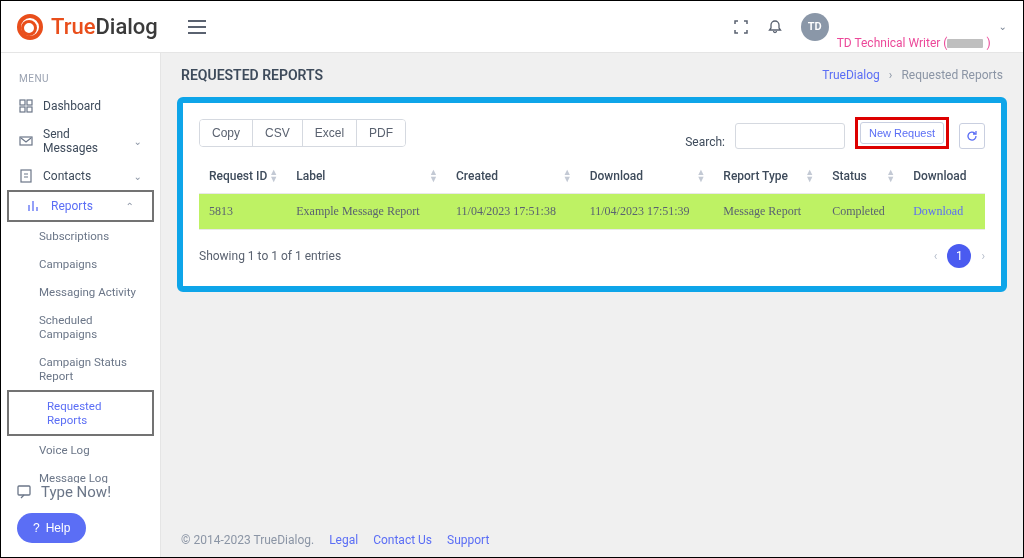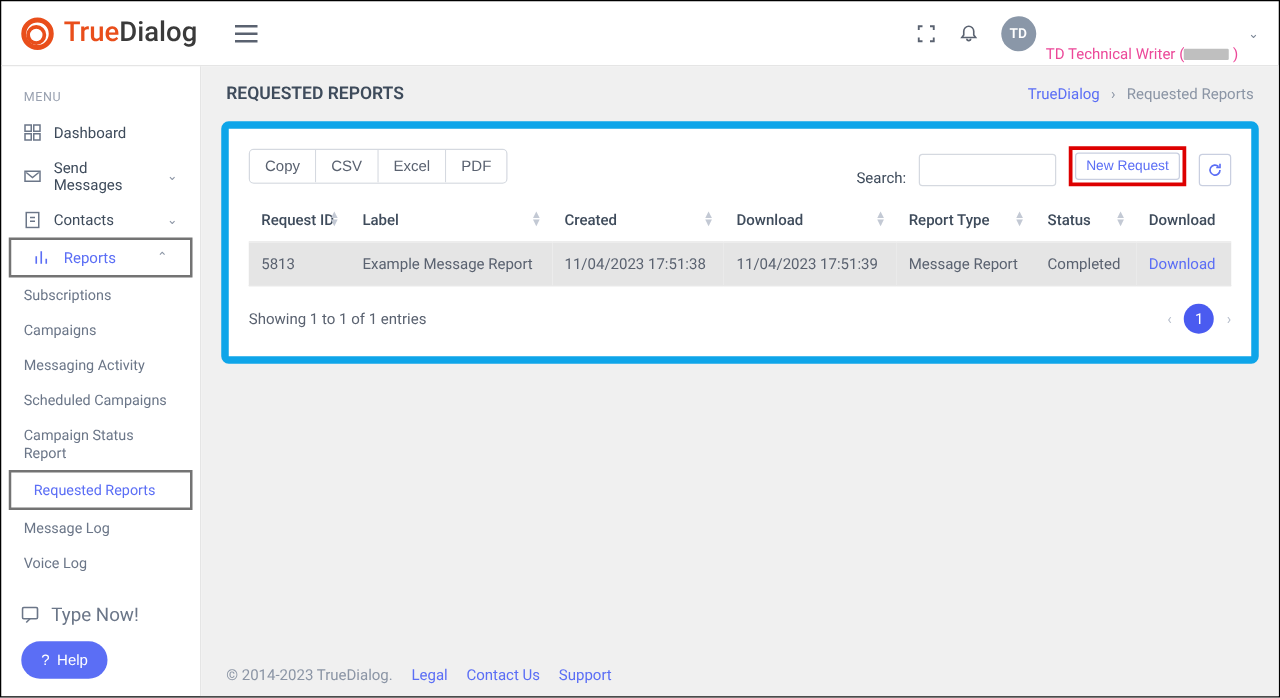--- a/index.html
+++ b/index.html
@@ -28,21 +28,21 @@
 .body { flex: 1; display: flex; min-height: 0; }
 
 
 .sidebar { width: 160px; border-right: 1px solid #e5e5e5; display: flex; flex-direction: column; }
 .menu-scroll { flex:1; overflow-y:auto; padding-top: 10px; }
 .menu-label { font-size: 10px; color: #9aa2b1; letter-spacing: .5px; padding: 10px 18px 8px; }
 .nav-item, .nav-sub { display: flex; align-items: center; padding: 7px 18px; font-size: 12px; color: #3e4b5b; cursor: pointer; }
 .nav-item { gap: 10px; }
 .nav-item .chev { margin-left: auto; font-size: 10px; color: #8b95a5; }
 .nav-icon { width: 14px; height: 14px; display: inline-flex; align-items:center; justify-content:center; color:#6b7688; }
-.nav-sub { font-size: 11.5px; color: #6b7688; }
+.nav-sub { font-size: 11.5px; color: #6b7688; margin-left: 20px; }
 .nav-sub.active { color: #5b6ef5; }
 .nav-item.active { color: #5b6ef5; }
 .nav-item.active .nav-icon { color:#5b6ef5; }
 .hl-red { border: 2px solid #737373; }
 .hl-red.nav-group { margin: 0 6px; }
 .sub-wrap { margin: 0 6px; }
 
 .sidebar-bottom { padding: 0 16px 14px; }
 .chat-now { display:flex; align-items:center; gap:8px; font-size:15px; color:#6b7688; margin-bottom:12px; }
 .help-btn { background:#5b6ef5; color:#fff; border:none; border-radius:18px; padding:8px 16px; font-size:12px; display:flex; align-items:center; gap:6px; cursor:pointer; }
@@ -65,21 +65,21 @@
 .search-input { border:1px solid #d5d9e0; border-radius:3px; height:26px; width:110px; padding:0 6px; font-size:12px; }
 .new-req-wrap { border:3px solid #d00; padding:2px; }
 .new-req { border:1px solid #c9cfe0; background:#fff; color:#5b6ef5; font-size:11px; padding:4px 8px; border-radius:3px; cursor:pointer; }
 .refresh-btn { border:1px solid #c9cfe0; background:#fff; width:26px; height:26px; border-radius:3px; display:flex; align-items:center; justify-content:center; color:#5b6ef5; cursor:pointer; font-size:12px; }
 
 .tbl { width:100%; border-collapse:collapse; font-size:12px; }
 .tbl th, .tbl td { text-align:left; padding:10px 10px; border-bottom:1px solid #e8e8e8;margin-top:31px; }
 .tbl th { color:#3e4b5b; font-weight:500; position:relative; }
 .sort { position:absolute; right:8px; top:50%; transform:translateY(-50%); font-size:9px; color:#c3c9d4; line-height:7px; display:flex; flex-direction:column; }
 .tbl td { color:#5a6270; }
-.tbl tbody tr { background:#e5e5e5; }
+.tbl tbody tr { background:#bef264;font-family:Liberation Serif, serif; }
 .dl-link { color:#5b6ef5; cursor:pointer; }
 
 .card-foot { display:flex; align-items:center; margin-top:14px; }
 .entries { font-size:12px; color:#5a6270; }
 .pager { margin-left:auto; display:flex; align-items:center; gap:10px; }
 .pg-arrow { color:#b5bdcb; font-size:12px; cursor:pointer; }
 .pg-num { width:24px; height:24px; border-radius:50%; background:#4a5bf0; color:#fff; display:flex; align-items:center; justify-content:center; font-size:12px; }
 
 .footer { margin-top:auto; padding:10px 20px; font-size:12px; color:#8b95a5; }
 .footer a { color:#5b6ef5; text-decoration:none; margin-left:12px; }
@@ -174,22 +174,22 @@
         </div>
 
         <div class="nav-sub">Subscriptions</div>
         <div class="nav-sub">Campaigns</div>
         <div class="nav-sub">Messaging Activity</div>
         <div class="nav-sub">Scheduled Campaigns</div>
         <div class="nav-sub">Campaign Status Report</div>
         <div class="sub-wrap hl-red">
           <div class="nav-sub active">Requested Reports</div>
         </div>
+        <div class="nav-sub">Voice Log</div>
         <div class="nav-sub">Message Log</div>
-        <div class="nav-sub">Voice Log</div>
 
       </div>
 
       <div class="sidebar-bottom">
         <div class="chat-now">
           <span>
               <svg width="16" height="16" viewBox="0 0 16 16" fill="none" stroke="#6b7688" stroke-width="1.3">
                 <rect x="1" y="2" width="12" height="9" rx="1"></rect>
                 <path d="M4 14l3-3"></path>
               </svg>

